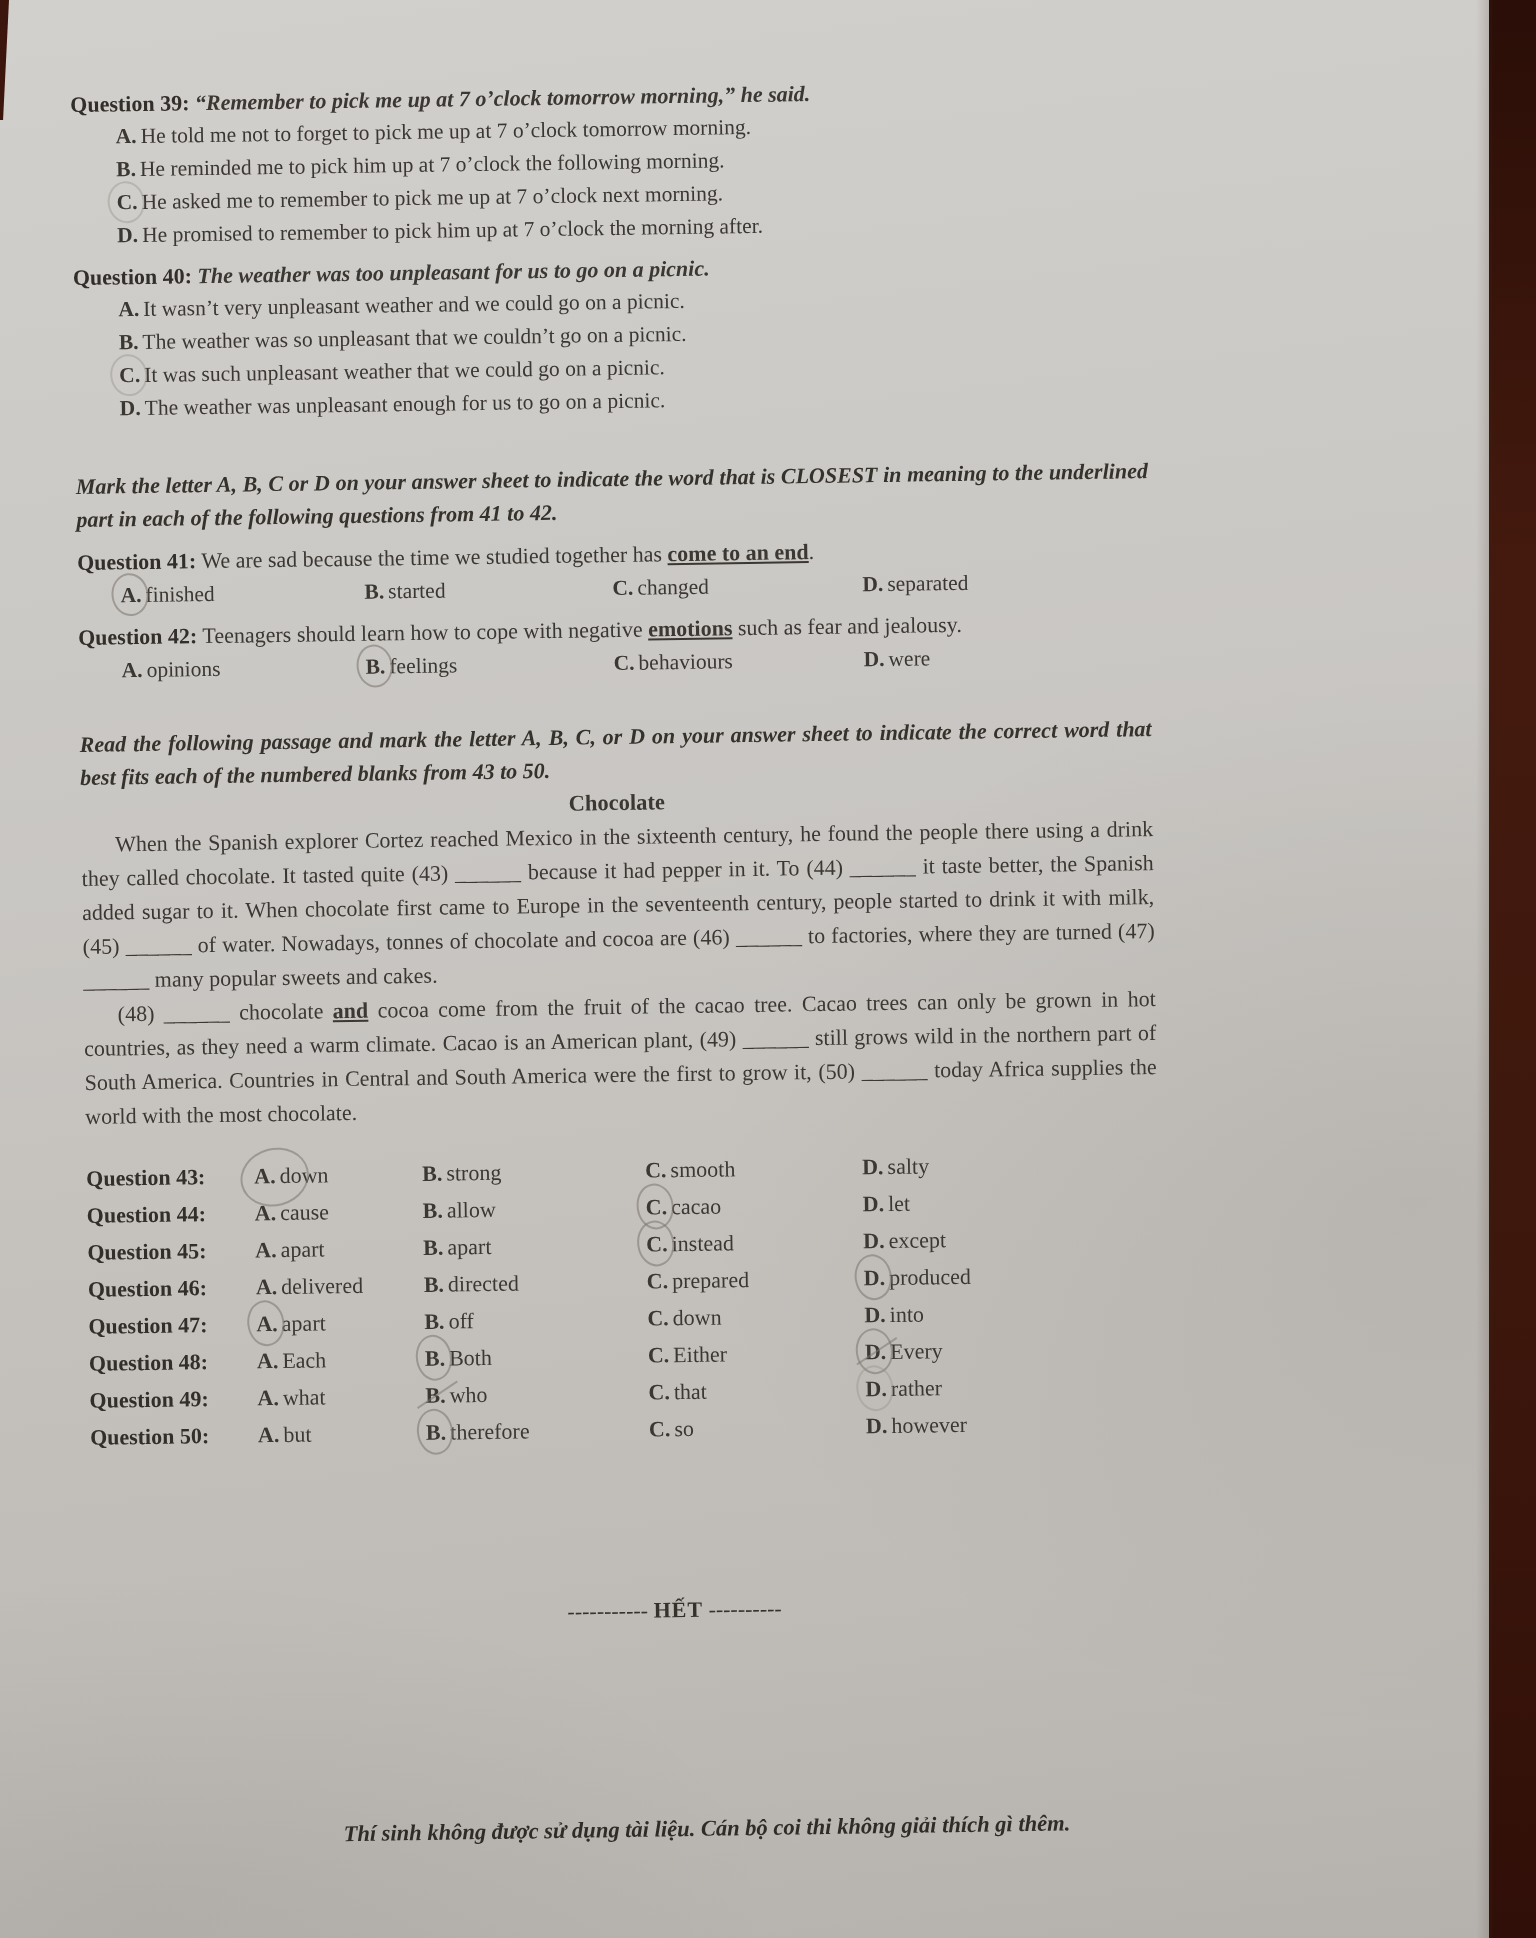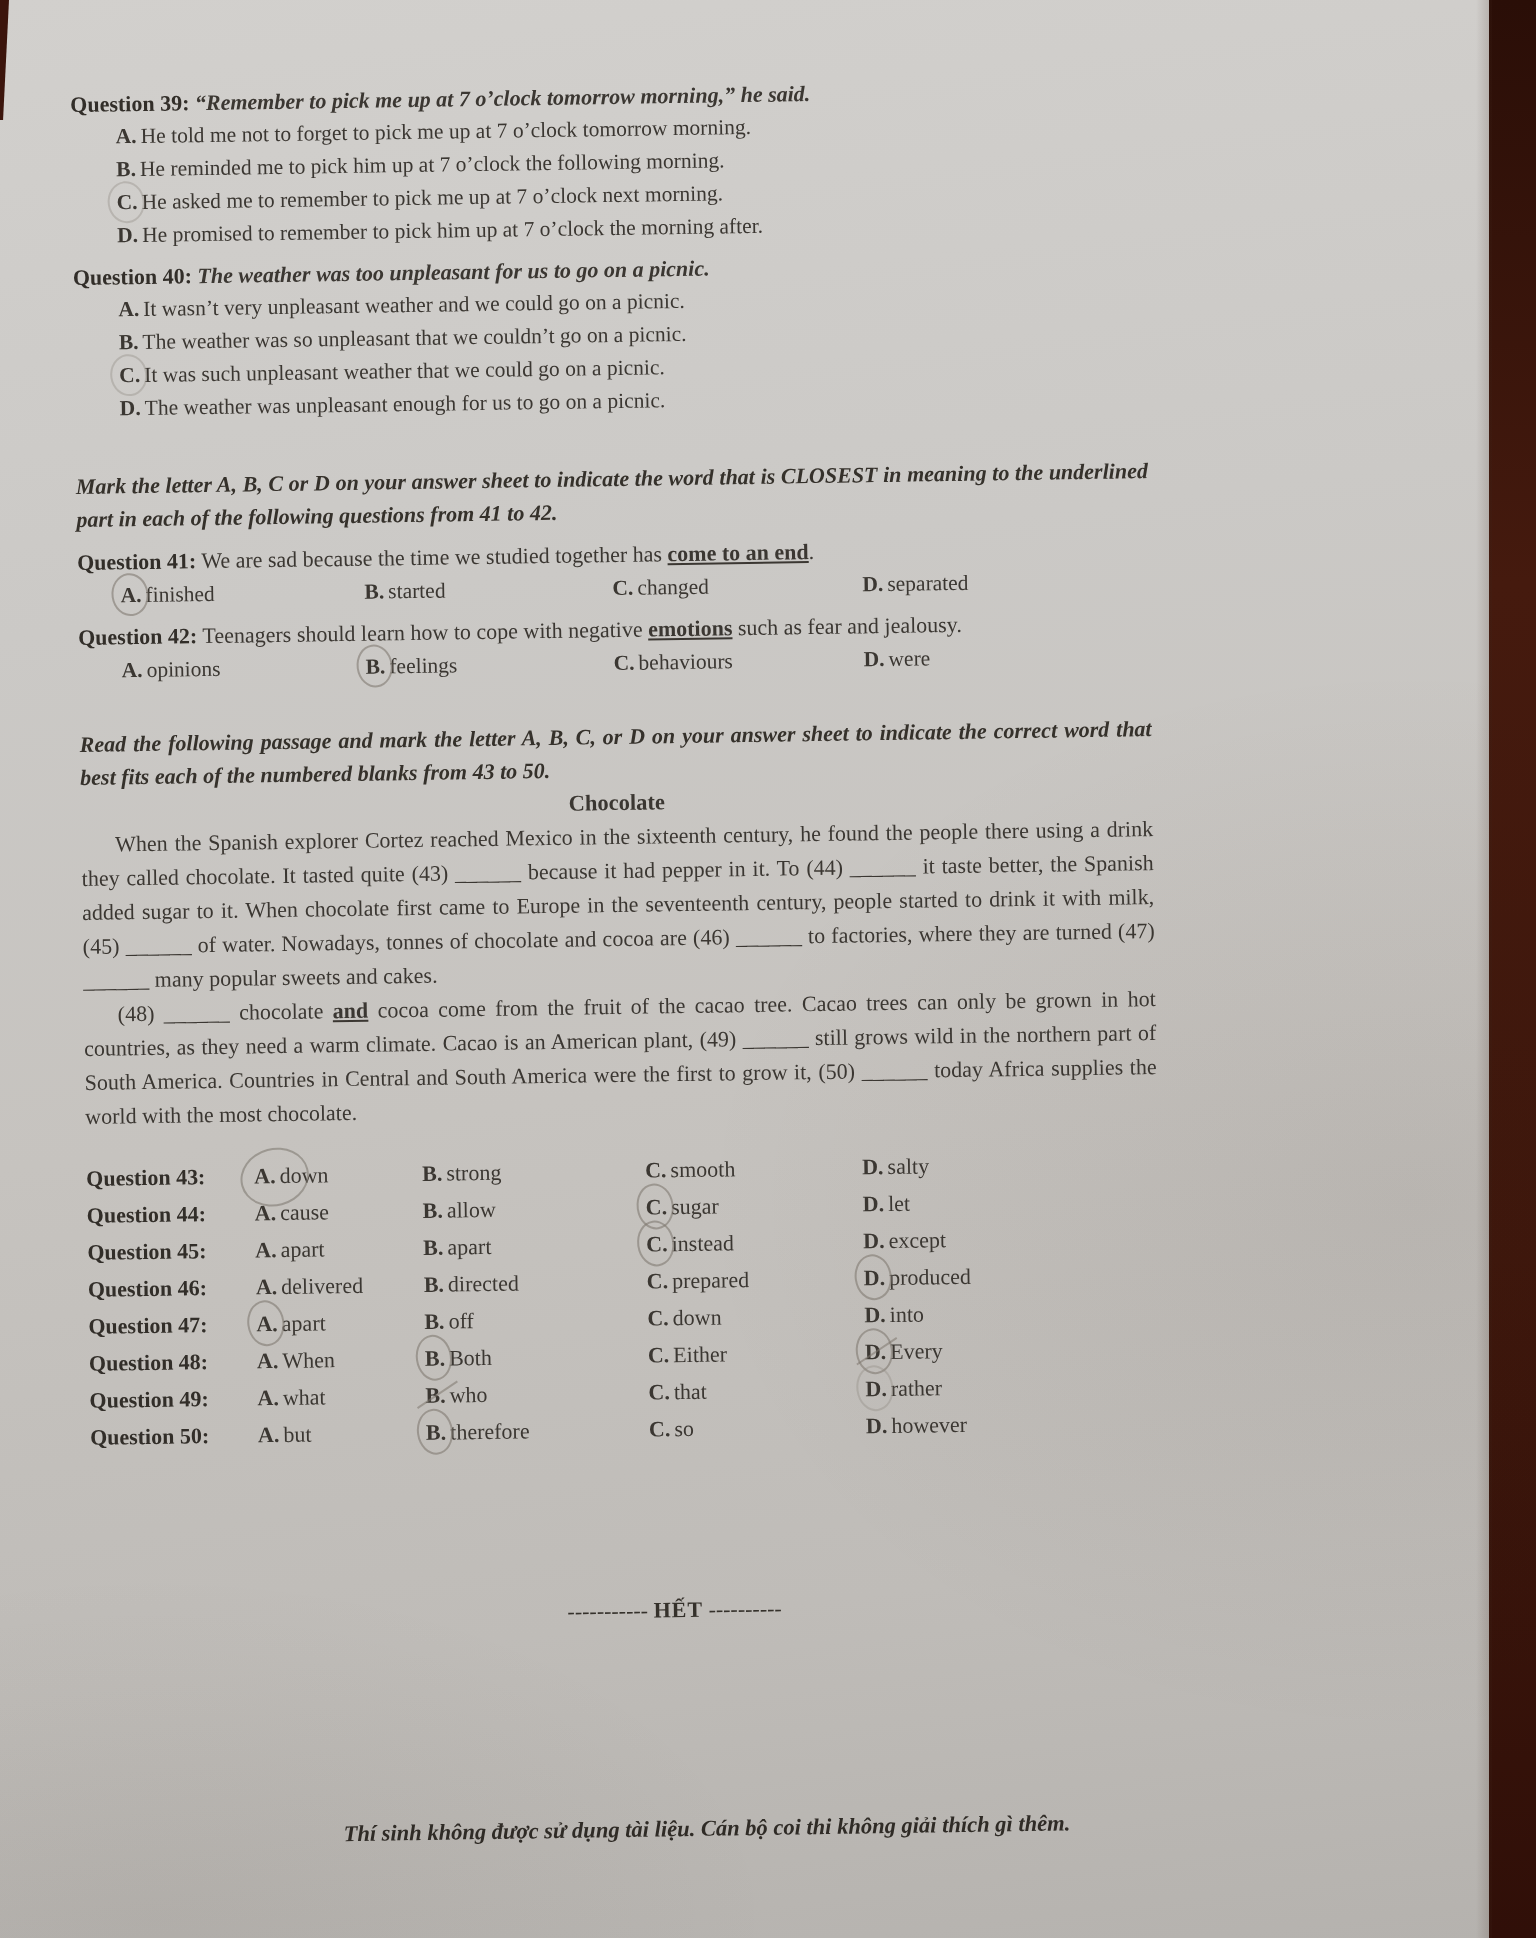--- a/index.html
+++ b/index.html
@@ -164,21 +164,21 @@
       <span><span class="letter mark-circle-big">A.</span><span>down</span></span>
       <span><span class="letter">B.</span><span>strong</span></span>
       <span><span class="letter">C.</span><span>smooth</span></span>
       <span><span class="letter">D.</span><span>salty</span></span>
     </div>
 
     <div class="mc-row">
       <span class="qlabel">Question 44:</span>
       <span><span class="letter">A.</span><span>cause</span></span>
       <span><span class="letter">B.</span><span>allow</span></span>
-      <span><span class="letter mark-circle">C.</span><span>sugar</span></span>
+      <span><span class="letter mark-circle">C.</span><span>cacao</span></span>
       <span><span class="letter">D.</span><span>let</span></span>
     </div>
 
     <div class="mc-row">
       <span class="qlabel">Question 45:</span>
       <span><span class="letter">A.</span><span>apart</span></span>
       <span><span class="letter">B.</span><span>apart</span></span>
       <span><span class="letter mark-circle">C.</span><span>instead</span></span>
       <span><span class="letter">D.</span><span>except</span></span>
     </div>
@@ -194,21 +194,21 @@
     <div class="mc-row">
       <span class="qlabel">Question 47:</span>
       <span><span class="letter mark-circle">A.</span><span>apart</span></span>
       <span><span class="letter">B.</span><span>off</span></span>
       <span><span class="letter">C.</span><span>down</span></span>
       <span><span class="letter">D.</span><span>into</span></span>
     </div>
 
     <div class="mc-row">
       <span class="qlabel">Question 48:</span>
-      <span><span class="letter">A.</span><span>When</span></span>
+      <span><span class="letter">A.</span><span>Each</span></span>
       <span><span class="letter mark-circle">B.</span><span>Both</span></span>
       <span><span class="letter">C.</span><span>Either</span></span>
       <span><span class="letter mark-circle-slash">D.</span><span>Every</span></span>
     </div>
 
     <div class="mc-row">
       <span class="qlabel">Question 49:</span>
       <span><span class="letter">A.</span><span>what</span></span>
       <span><span class="letter mark-slash">B.</span><span>who</span></span>
       <span><span class="letter">C.</span><span>that</span></span>

